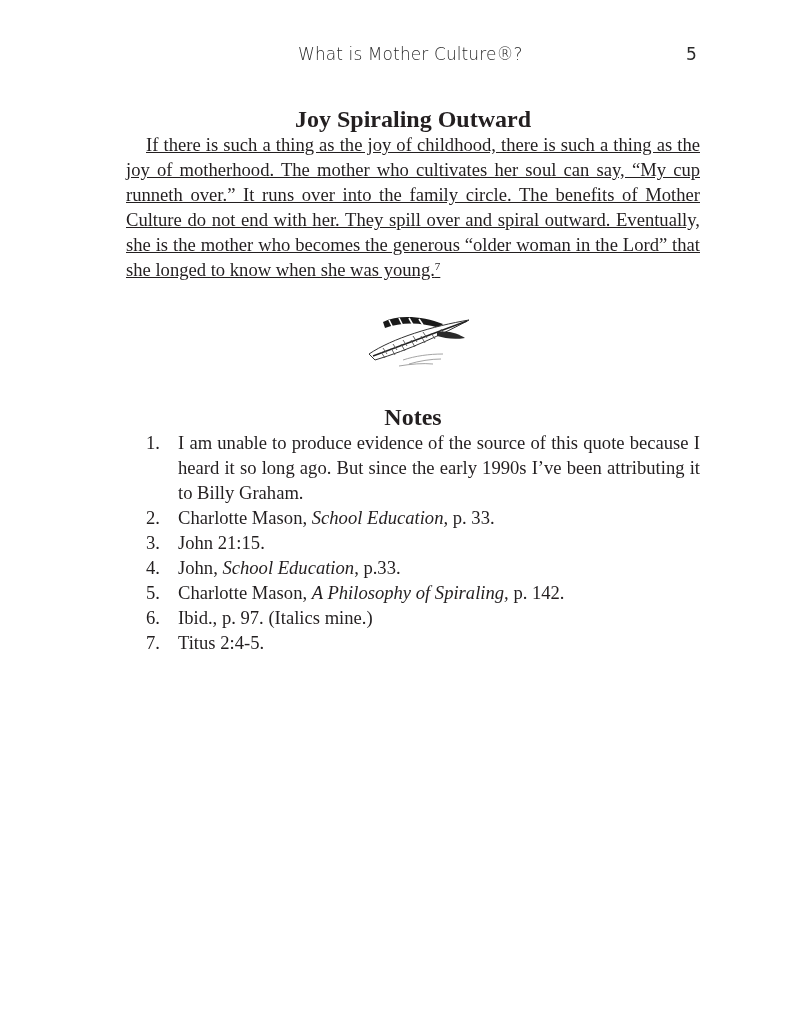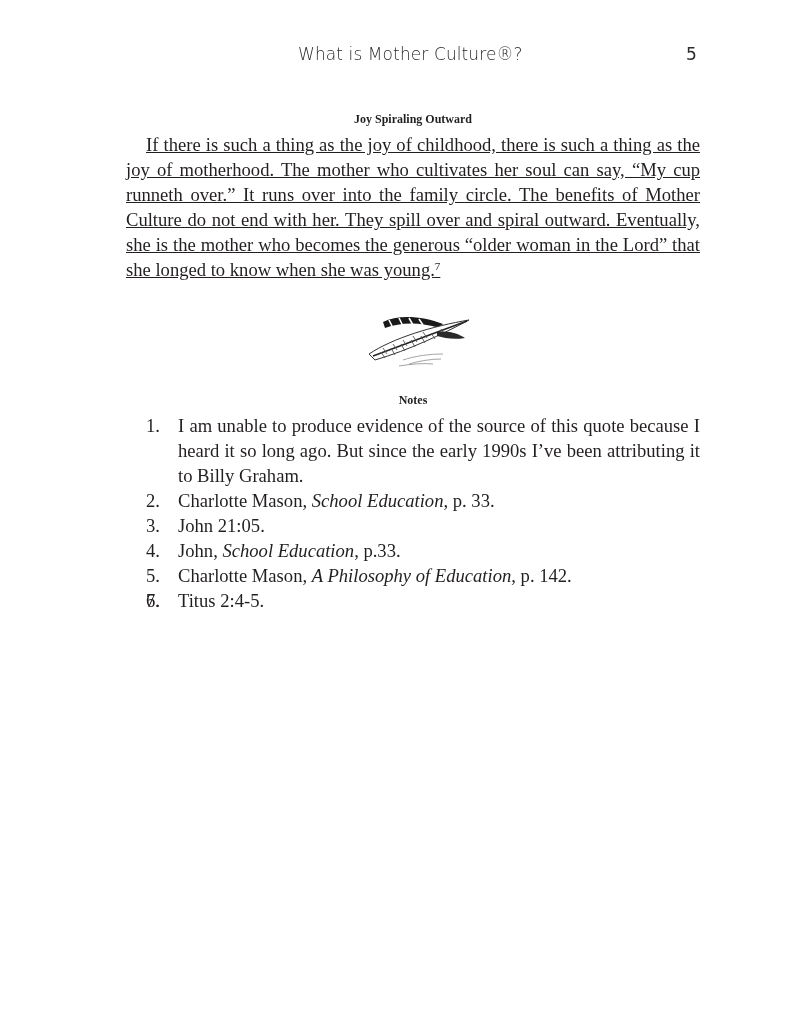--- a/index.html
+++ b/index.html
@@ -1,25 +1,25 @@
 <!DOCTYPE html>
 <html><head>
   <meta charset="utf-8">
   <style>
     html, body { margin: 0; padding: 0; background: #ffffff; }
     body { width: 797px; height: 1024px; position: relative; overflow: hidden; color: #231f20; }
     .running-head { position: absolute; top: 44px; left: 0; width: 797px; height: 24px; }
     .running-title { position: absolute; left: 298px; top: 0; font-family: "DejaVu Sans", sans-serif; font-size: 17px; font-weight: 300; color: #2b2b2b; letter-spacing: 0.1px; }
     .page-number { position: absolute; left: 686px; top: 0; font-family: "DejaVu Sans", sans-serif; font-size: 17px; color: #2b2b2b; }
     .content { position: absolute; top: 106px; left: 126px; width: 574px; font-family: "Liberation Serif", serif; font-size: 18.6px; line-height: 25px; }
-    h2 { margin: 0; text-align: center; font-size: 12px; font-weight: bold; line-height: 26px; }
+    h2 { margin: 0; text-align: center; font-size: 24px; font-weight: bold; line-height: 26px; }
     .body-para { margin: 0; text-align: justify; text-indent: 20px; text-decoration: underline; }
     sup { font-size: 11px; vertical-align: 6px; line-height: 0; }
     .feather { display: block; margin: 26px auto 0 auto; width: 120px; height: 64px; }
-    .notes-heading { margin-top: 15px; }
+    .notes-heading { margin-top: 32px; }
     ol { margin: 0; padding: 0; list-style: none; }
     li { position: relative; padding-left: 52px; text-align: justify; }
     .note-num { position: absolute; left: 20px; top: 0; }
     em { font-style: italic; }
   </style>
 </head>
 <body>
 
 <div class="running-head">
   <span class="running-title">What is Mother Culture®?</span>
@@ -39,19 +39,19 @@
       <path d="M28 44 L 32 50 M 38 40 L 42 47 M 48 36 L 52 43 M 58 32 L 62 39 M 68 28 L 72 35 M 78 25 L 82 31 M 88 21 L 91 27 M 34 46 L 30 40 M 44 42 L 40 36 M 54 38 L 50 32 M 64 34 L 60 28 M 74 30 L 70 24" stroke="#555555" stroke-width="0.9"></path>
       <path d="M84 24 C 96 22, 106 26, 112 30 C 100 32, 92 30, 84 28 Z" fill="#2a2a2a"></path>
       <path d="M50 52 C 62 48, 76 46, 90 46 M 56 56 C 66 53, 78 51, 88 51 M 46 58 C 58 56, 70 55, 80 56" stroke="#9a9a9a" stroke-width="0.9" fill="none"></path>
     </g>
   </svg>
 
   <h2 class="notes-heading">Notes</h2>
   <ol>
     <li><span class="note-num">1.</span><span>I am unable to produce evidence of the source of this quote because I heard it so long ago. But since the early 1990s I’ve been attributing it to Billy Graham.</span></li>
     <li><span class="note-num">2.</span><span>Charlotte Mason, </span><em>School Education,</em><span> p. 33.</span></li>
-    <li><span class="note-num">3.</span><span>John 21:05.</span></li>
+    <li><span class="note-num">3.</span><span>John 21:15.</span></li>
     <li><span class="note-num">4.</span><span>John, </span><em>School Education</em><span>, p.33.</span></li>
-    <li><span class="note-num">5.</span><span>Charlotte Mason, </span><em>A Philosophy of Education,</em><span> p. 142.</span></li>
-    <li><span class="note-num">6.</span></li>
+    <li><span class="note-num">5.</span><span>Charlotte Mason, </span><em>A Philosophy of Spiraling,</em><span> p. 142.</span></li>
+    <li><span class="note-num">6.</span><span>Ibid., p. 97. (Italics mine.)</span></li>
     <li><span class="note-num">7.</span><span>Titus 2:4-5.</span></li>
   </ol>
 </div>
 
 </body></html>

